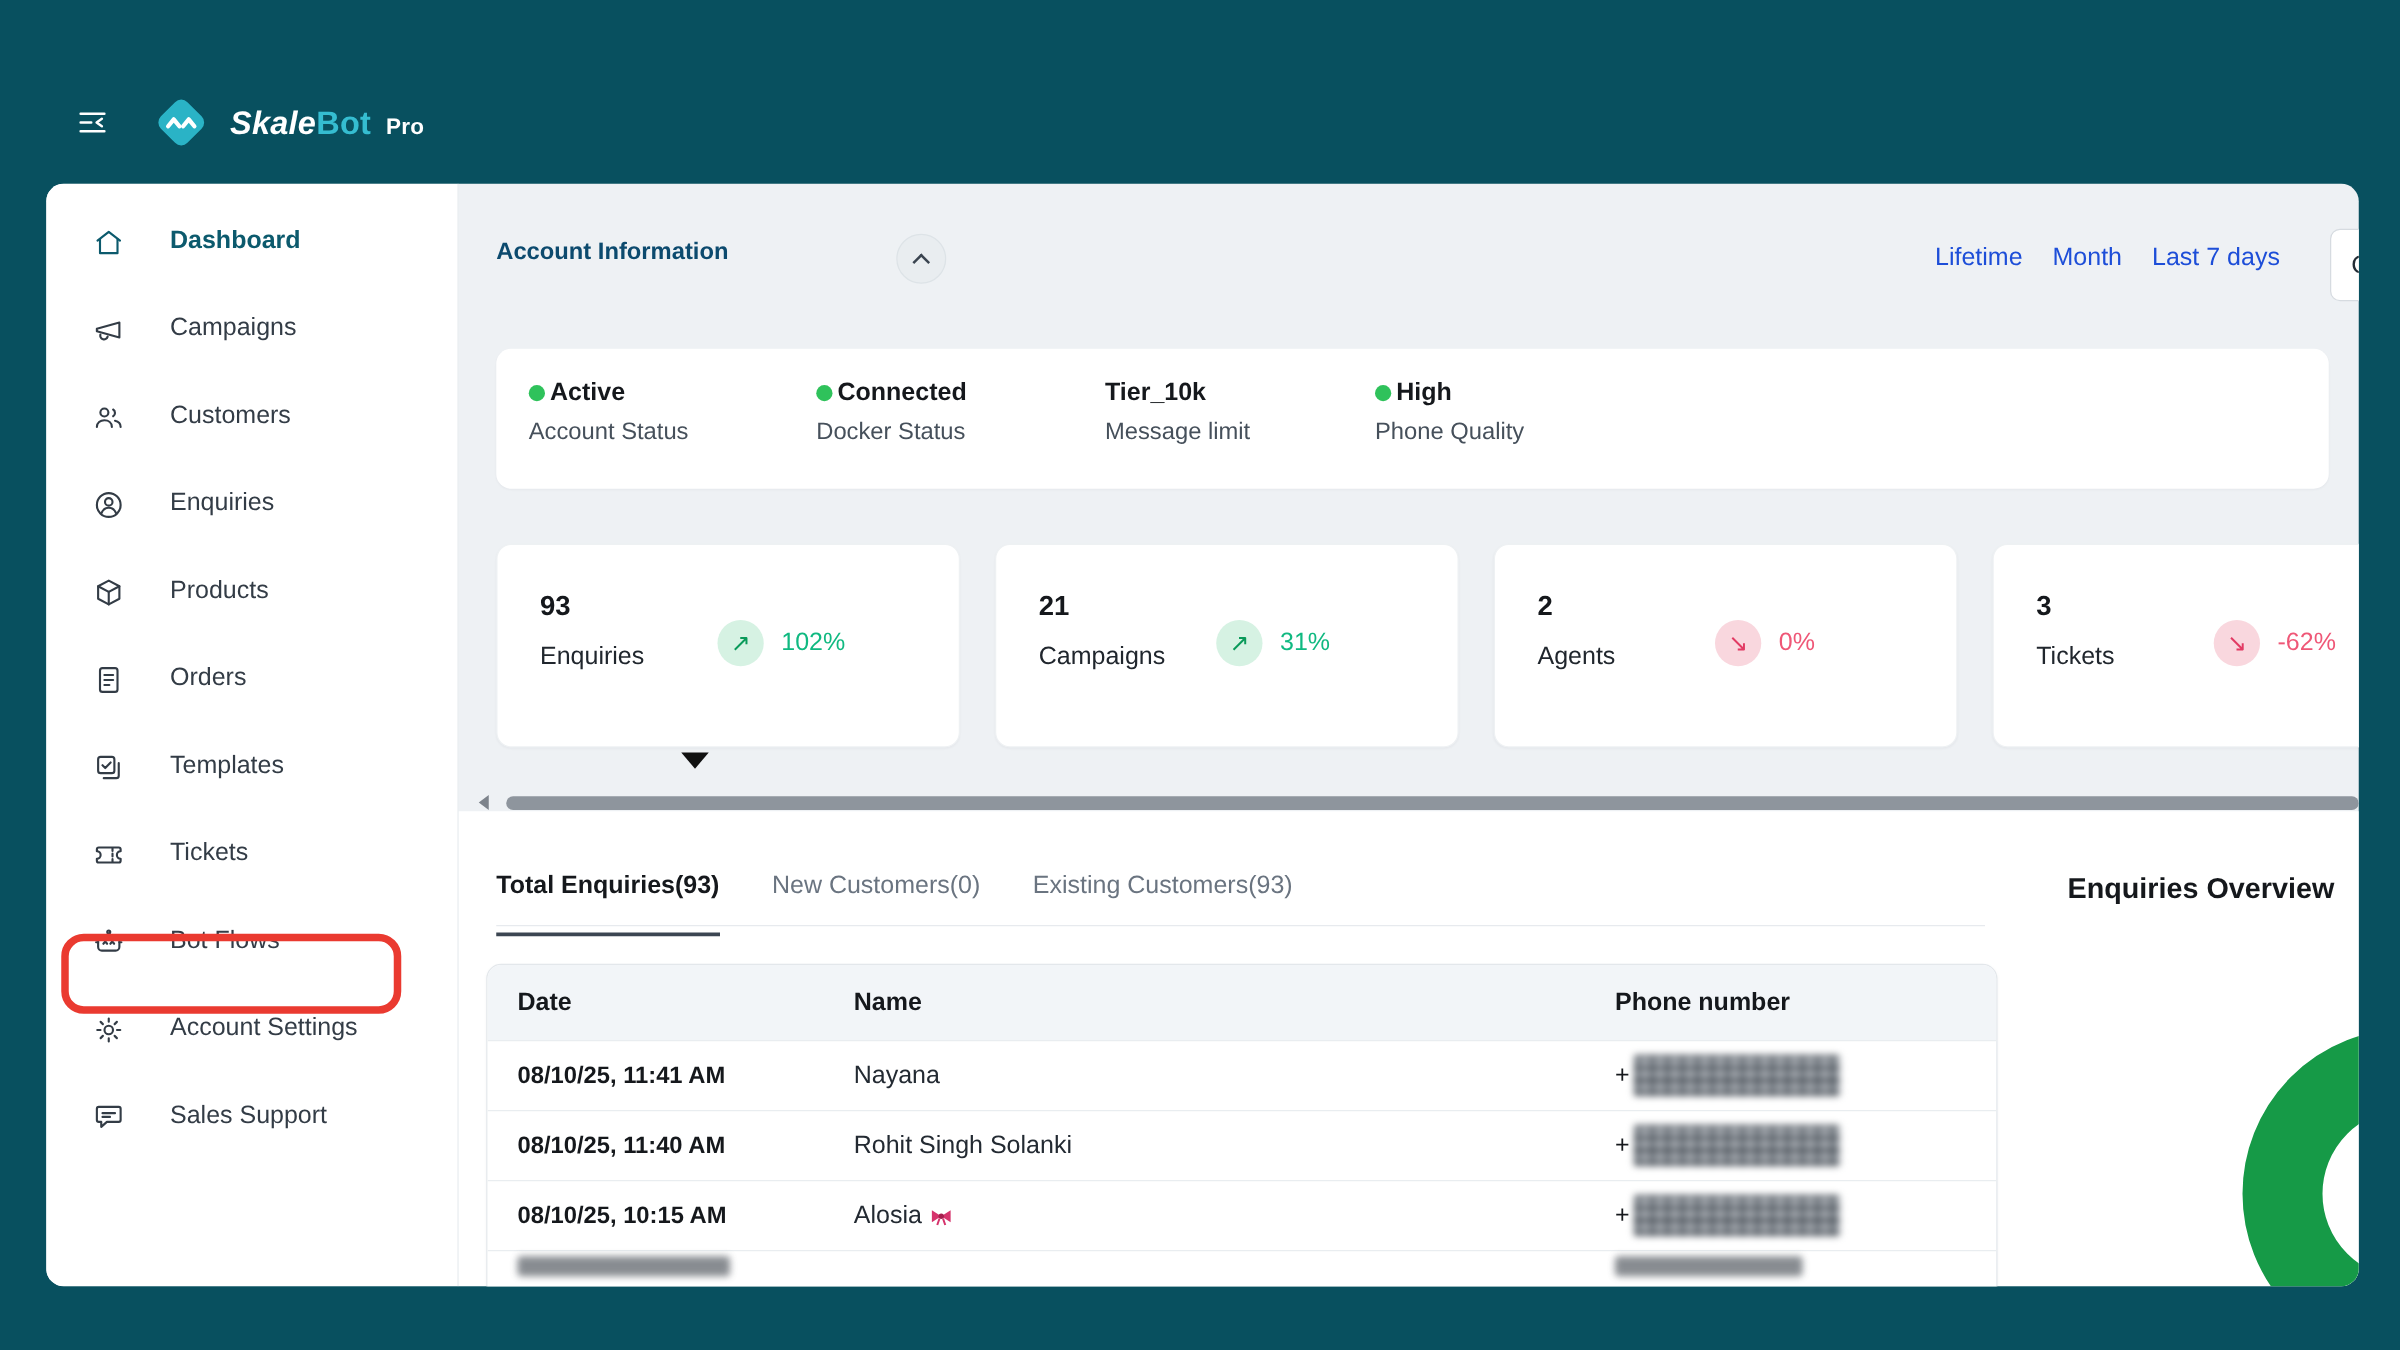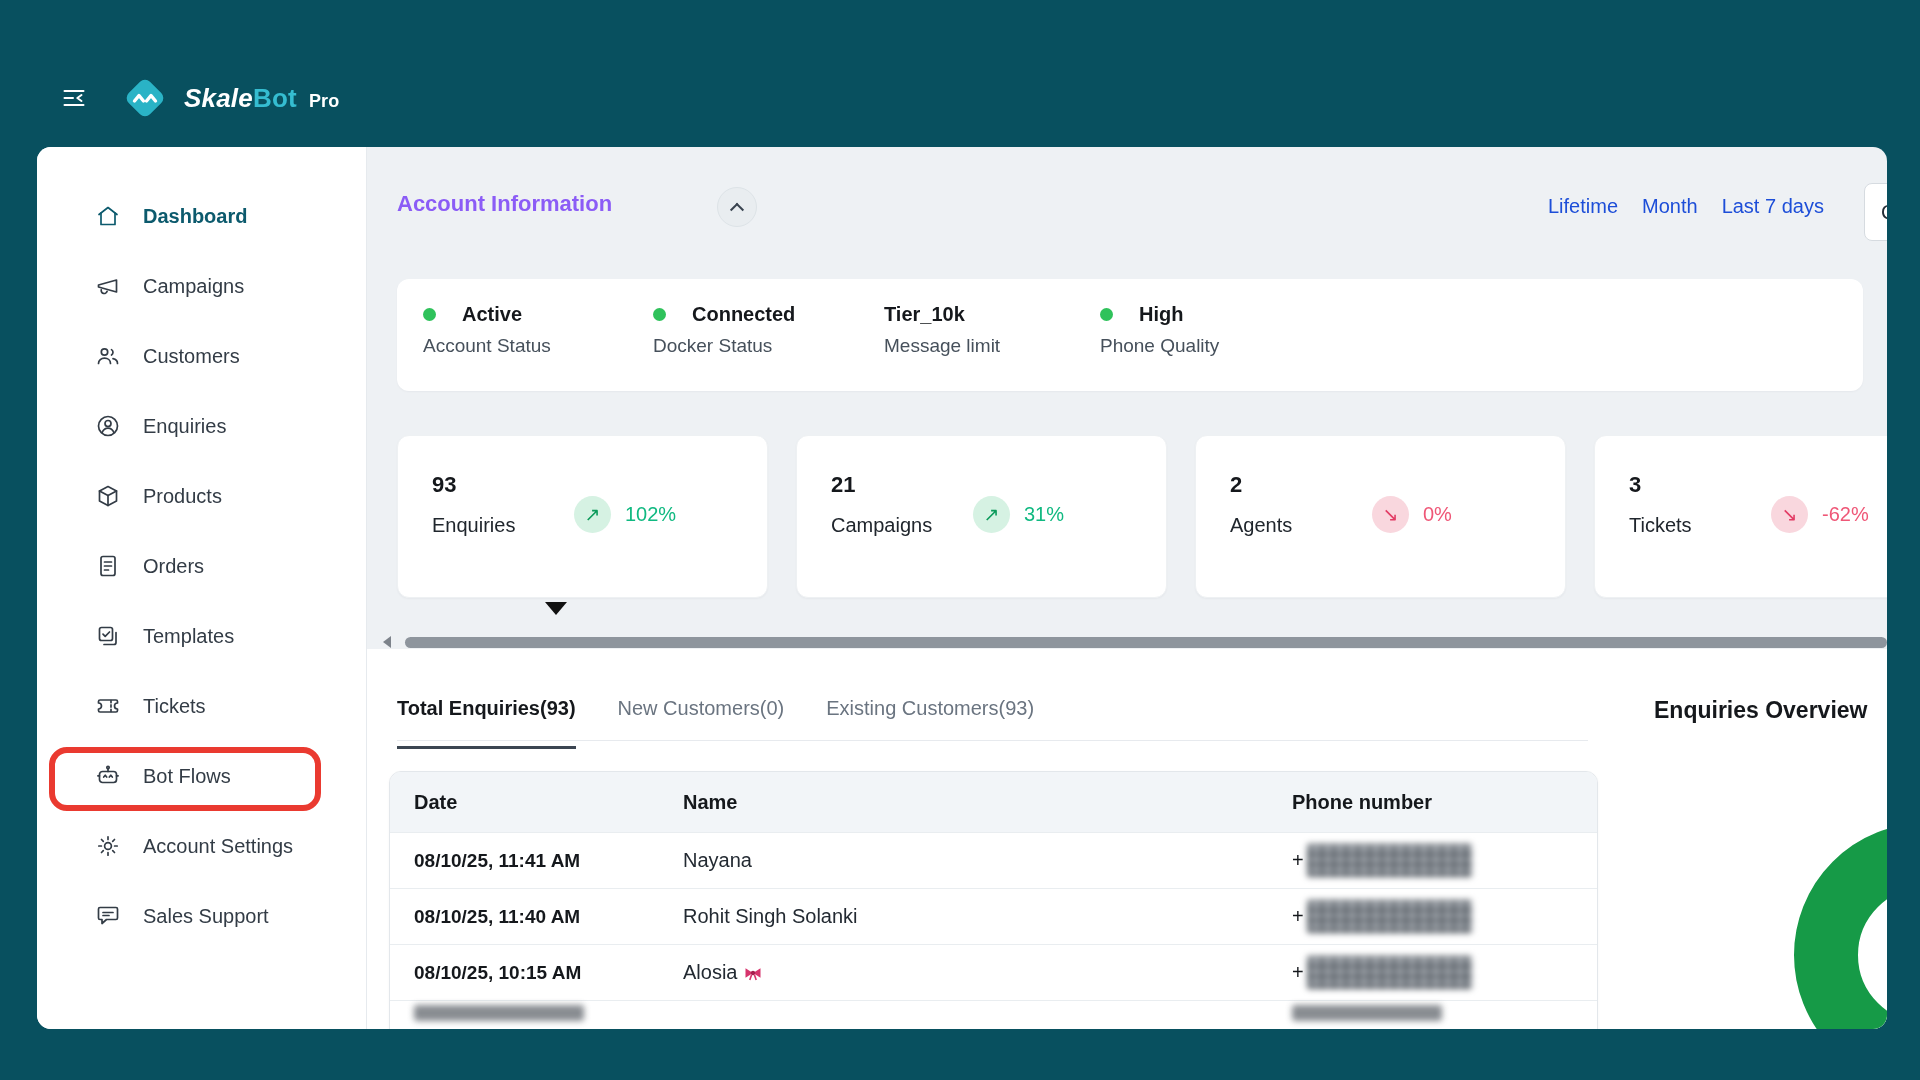--- a/index.html
+++ b/index.html
@@ -24,53 +24,53 @@
   #window {
     position:absolute; left:37px; top:147px; width:1850px; height:882px;
     background:#eef1f4; border-radius:14px; overflow:hidden;
   }
 
   
   #sidebar {
     position:absolute; left:0; top:0; width:330px; height:100%;
     background:#ffffff; border-right:1px solid #e6eaee; padding-top:34px;
   }
-  .nav-item { height:70px; display:flex; align-items:center; padding-left:58px; gap:22px;
+  .nav-item { height:70px; display:flex; align-items:flex-start; padding-left:37px; gap:36px;
     font-size:20px; color:#333c46; cursor:pointer; }
   .nav-item.active { color:#0c5a6d; font-weight:700; }
   .nav-icon { width:26px; height:26px; display:inline-flex; }
   .nav-icon svg { width:26px; height:26px; }
   .nav-icon path, .nav-icon circle, .nav-icon rect {
     fill:none; stroke:currentColor; stroke-width:1.7; stroke-linecap:round; stroke-linejoin:round;
   }
   #annotation-botflows {
     position:absolute; left:12px; top:600px; width:272px; height:64px;
     border:6px solid #ea3a30; border-radius:18px; z-index:6; pointer-events:none;
   }
 
   
   #main { position:absolute; left:330px; top:0; right:0; bottom:0; }
 
-  #page-title { position:absolute; left:30px; top:44px; font-size:22px; font-weight:700; color:#8b5cf6; }
+  #page-title { position:absolute; left:30px; top:44px; font-size:19px; font-weight:700; color:#0c4a6e; }
   #collapse-panel-btn { position:absolute; left:350px; top:40px; width:40px; height:40px; border-radius:50%;
     background:#e9edf0; border:1px solid #dde3e7; display:flex; align-items:center; justify-content:center; cursor:pointer; }
   .chevron-up { width:10px; height:10px; border-top:2.5px solid #3a4450; border-left:2.5px solid #3a4450;
     transform:rotate(45deg) translate(2px,2px); }
 
   #filters { position:absolute; left:1181px; top:48px; display:flex; gap:24px; font-size:20px; color:#1d4ed8; }
   .filter-item { cursor:pointer; white-space:nowrap; }
   #clipped-btn { position:absolute; left:1497px; top:36px; width:90px; height:58px; background:#fff;
     border:1px solid #d6dbe0; border-radius:8px; display:flex; align-items:center; padding-left:16px;
     font-size:20px; color:#232c35; cursor:pointer; }
 
   
   #status-card { position:absolute; left:30px; top:132px; width:1466px; height:112px; background:#fff;
     border-radius:12px; box-shadow:0 1px 2px rgba(16,24,40,.04); }
   .status-group { position:absolute; top:24px; }
-  .status-value-row { display:flex; align-items:center; gap:26px; font-size:20px; font-weight:700; color:#15181c; }
+  .status-value-row { display:flex; align-items:center; gap:4px; font-size:20px; font-weight:700; color:#15181c; }
   .status-dot { width:13px; height:13px; border-radius:50%; background:#2fc25b; }
   .status-label { margin-top:9px; font-size:19px; font-weight:400; color:#46505b; }
 
   
   #stat-row { position:absolute; left:30px; top:288px; display:flex; gap:28px; }
   .stat-card { position:relative; width:371px; height:163px; background:#fff; border:1px solid #eef1f3;
     border-radius:12px; box-shadow:0 1px 2px rgba(16,24,40,.04); flex:none; }
   .stat-value { position:absolute; left:34px; top:36px; font-size:22px; font-weight:700; color:#15181c; }
   .stat-label { position:absolute; left:34px; top:78px; font-size:20px; color:#20262d; }
   .badge-row { position:absolute; left:176px; top:60px; display:flex; align-items:center; gap:14px; }

